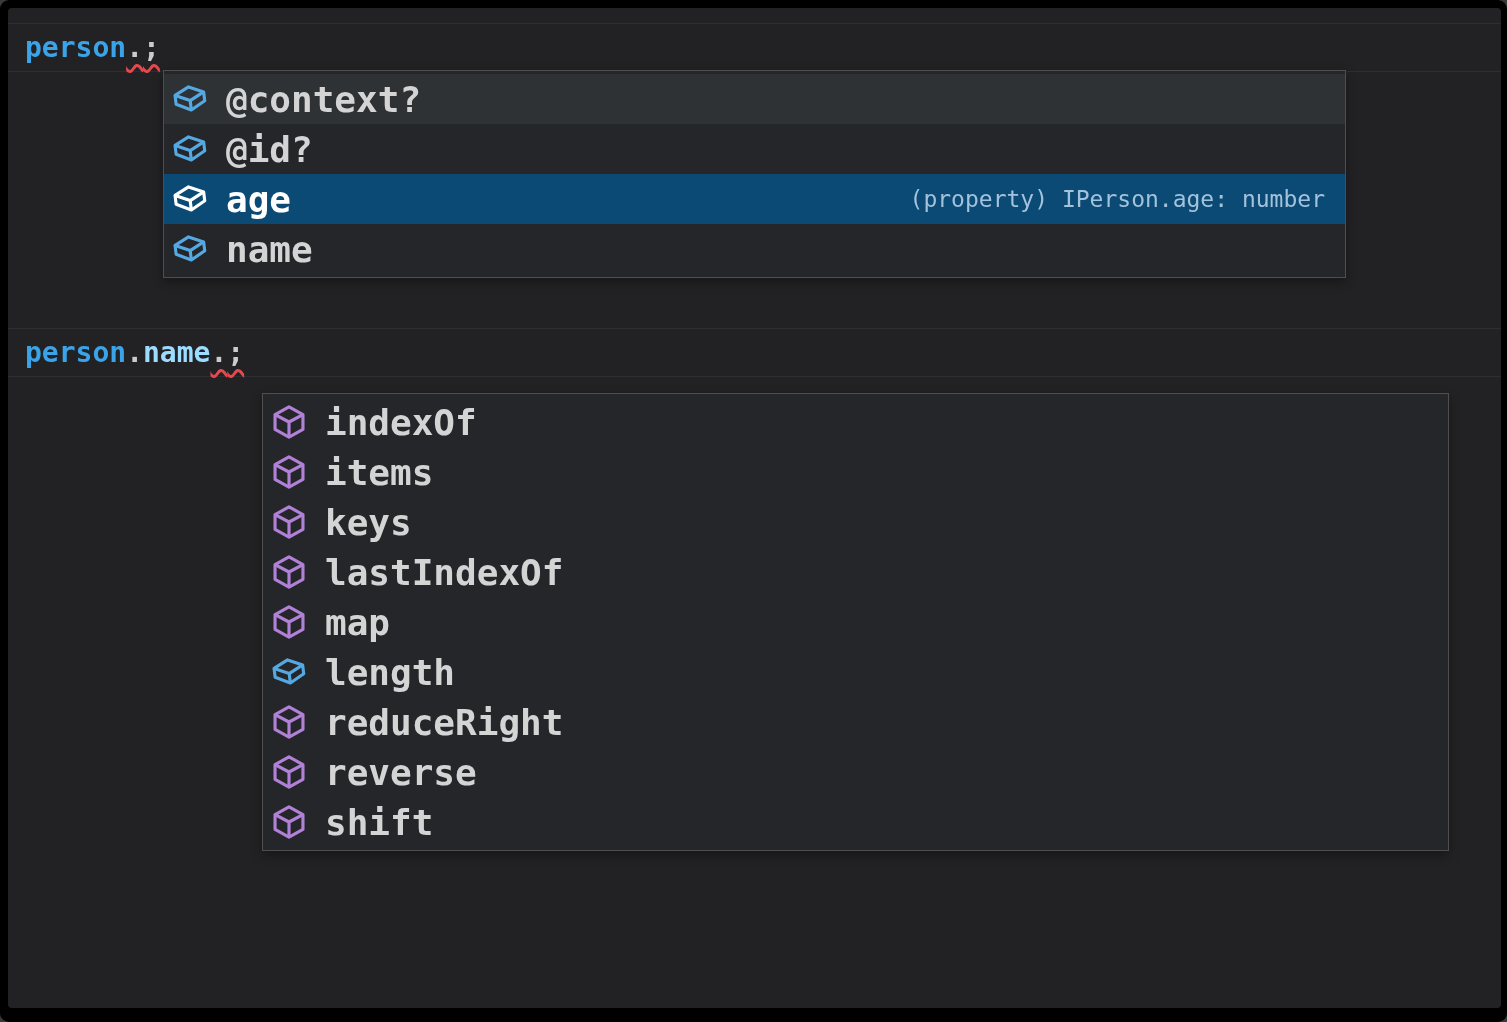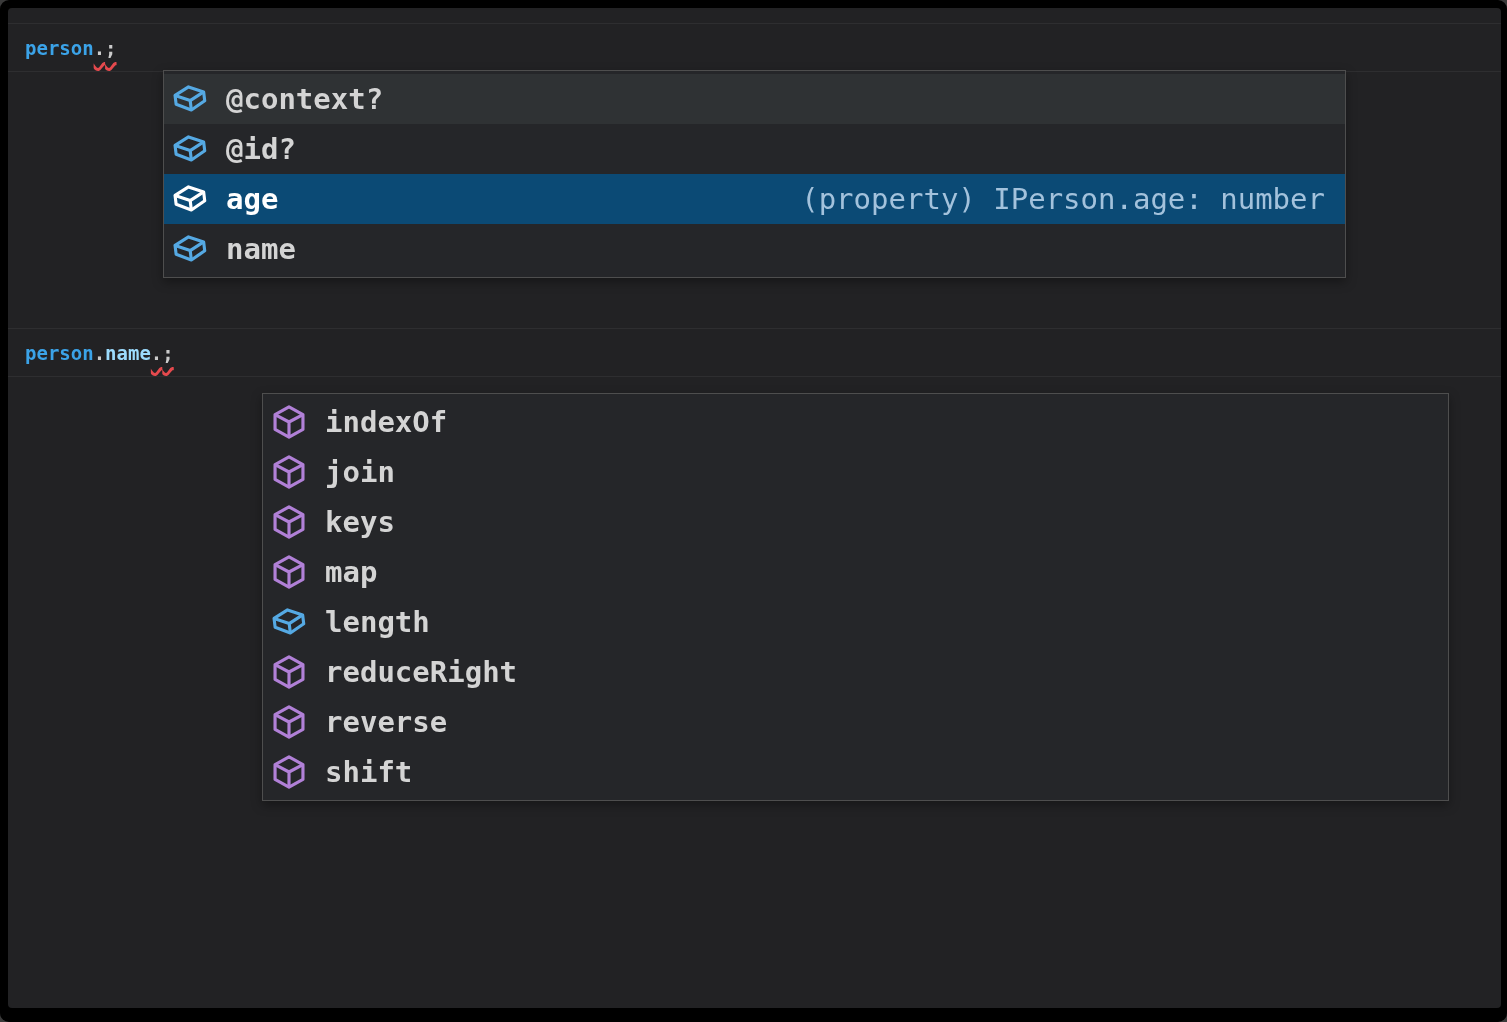--- a/index.html
+++ b/index.html
@@ -19,21 +19,21 @@
     border-radius:4px;
   }
   
   .code-row {
     position:absolute;
     left:8px; right:6px; height:49px;
     display:flex; align-items:center;
     padding-left:17px;
     border-top:1px solid rgba(255,255,255,0.055);
     border-bottom:1px solid rgba(255,255,255,0.055);
-    font-size:19px; font-weight:700;
+    font-size:28px; font-weight:700;
     box-sizing:border-box;
     white-space:pre;
   }
   [data-snippet="0"] .code-row { top:23px; }
   [data-snippet="1"] .code-row { top:328px; }
   .tok.identifier  { color:var(--identifier,#3ba3e8); }
   .tok.property    { color:var(--property,#9cdcfe); }
   .tok.punctuation { color:var(--punctuation,#cbcbcb); }
   .tok.squiggle {
     text-decoration-line:underline;
@@ -59,25 +59,25 @@
     padding:0 20px 0 8px;
     cursor:pointer;
   }
   .row.hover    { background:var(--row-hover-bg,#2f3234); }
   .row.selected { background:var(--row-selected-bg,#0b4a75); }
   .icon { width:36px; height:36px; margin-right:18px; flex:0 0 auto; display:flex; }
   .icon svg { width:100%; height:100%; }
   .icon.field  { color:var(--field-icon,#55a9e3); transform:rotate(-7deg); }
   .icon.method { color:var(--method-icon,#b180d7); }
   .row.selected .icon { color:#ffffff; }
-  .label { font-size:29px; font-weight:700; color:var(--label,#d4d4d4); white-space:pre; }
+  .label { font-size:36px; font-weight:700; color:var(--label,#d4d4d4); white-space:pre; }
   .row.selected .label { color:var(--label-selected,#ffffff); }
   .detail {
     margin-left:auto; padding-left:30px;
-    font-size:29px; font-weight:400;
+    font-size:23px; font-weight:400;
     color:var(--detail,#a3c2dc);
     white-space:pre; overflow:hidden;
   }
 </style>
 </head>
 <body>
 
 <div class="screen">
   <div class="editor"></div>
 
@@ -136,30 +136,39 @@
           </span>
           <span class="label">indexOf</span>
         </div>
         <div class="row">
           <span class="icon method">
             <svg viewBox="0 0 16 16" fill="none" stroke="currentColor" stroke-width="1.4" stroke-linejoin="round">
               <path d="M8 1.3 L14.2 4.7 L14.2 11.3 L8 14.7 L1.8 11.3 L1.8 4.7 Z"></path>
               <path d="M1.8 4.7 L8 8 L14.2 4.7 M8 8 L8 14.7"></path>
             </svg>
           </span>
-          <span class="label">join</span>
+          <span class="label">items</span>
         </div>
         <div class="row">
           <span class="icon method">
             <svg viewBox="0 0 16 16" fill="none" stroke="currentColor" stroke-width="1.4" stroke-linejoin="round">
               <path d="M8 1.3 L14.2 4.7 L14.2 11.3 L8 14.7 L1.8 11.3 L1.8 4.7 Z"></path>
               <path d="M1.8 4.7 L8 8 L14.2 4.7 M8 8 L8 14.7"></path>
             </svg>
           </span>
           <span class="label">keys</span>
+        </div>
+        <div class="row">
+          <span class="icon method">
+            <svg viewBox="0 0 16 16" fill="none" stroke="currentColor" stroke-width="1.4" stroke-linejoin="round">
+              <path d="M8 1.3 L14.2 4.7 L14.2 11.3 L8 14.7 L1.8 11.3 L1.8 4.7 Z"></path>
+              <path d="M1.8 4.7 L8 8 L14.2 4.7 M8 8 L8 14.7"></path>
+            </svg>
+          </span>
+          <span class="label">lastIndexOf</span>
         </div>
         <div class="row">
           <span class="icon method">
             <svg viewBox="0 0 16 16" fill="none" stroke="currentColor" stroke-width="1.4" stroke-linejoin="round">
               <path d="M8 1.3 L14.2 4.7 L14.2 11.3 L8 14.7 L1.8 11.3 L1.8 4.7 Z"></path>
               <path d="M1.8 4.7 L8 8 L14.2 4.7 M8 8 L8 14.7"></path>
             </svg>
           </span>
           <span class="label">map</span>
         </div>

